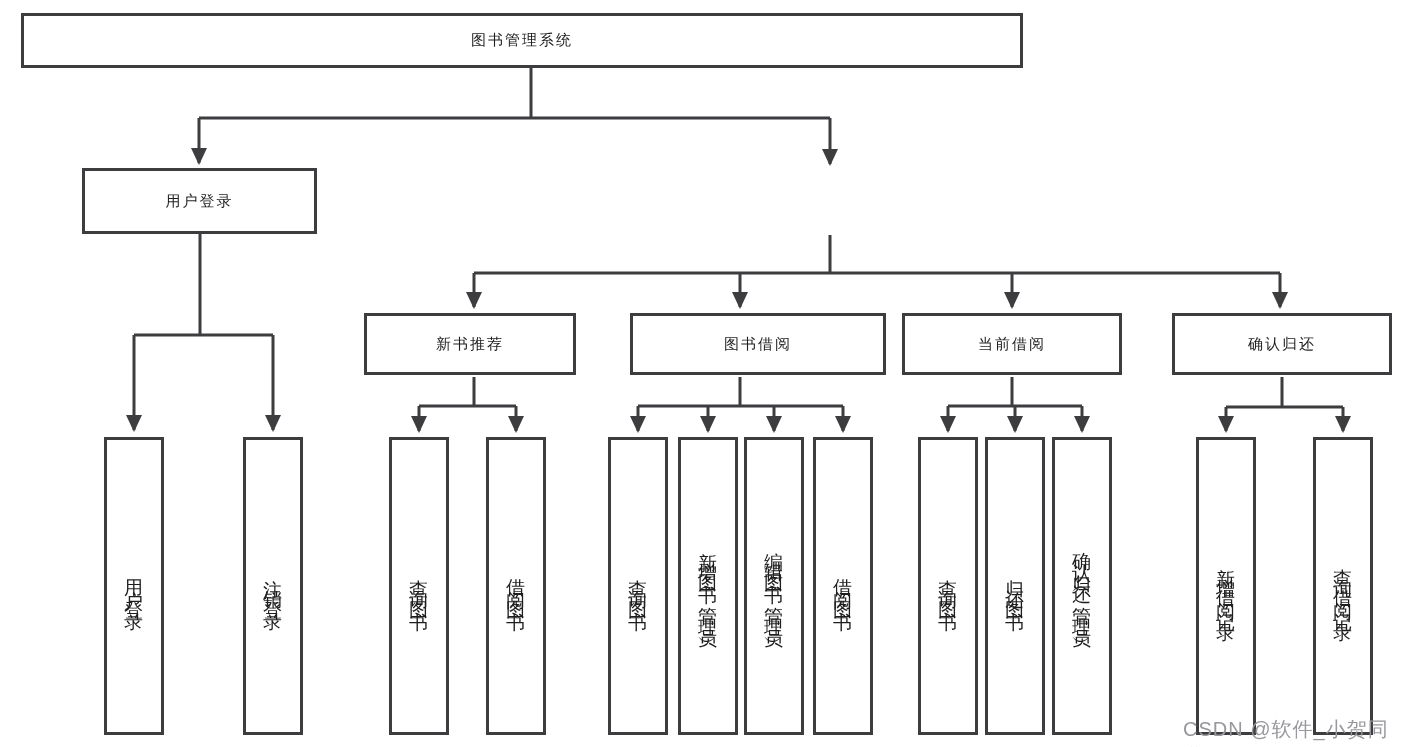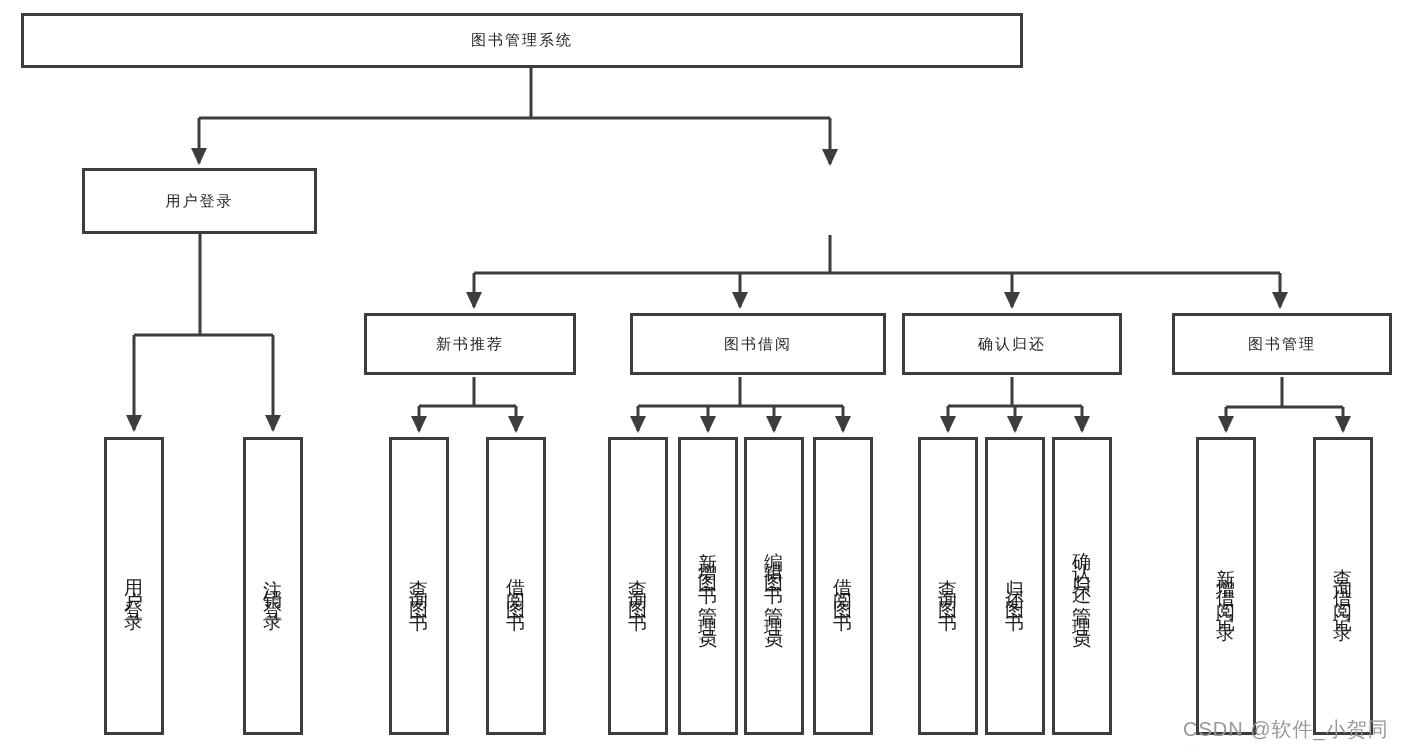--- a/index.html
+++ b/index.html
@@ -101,22 +101,22 @@
       <line class="wire" x1="1343" y1="407" x2="1343" y2="431" marker-end="url(#ah)"></line>
     </g>
   </svg>
 
   <div class="hnode" style="left:21px;top:13px;width:1002px;height:55px;">图书管理系统</div>
 
   <div class="hnode" style="left:82px;top:168px;width:235px;height:66px;">用户登录</div>
 
   <div class="hnode" style="left:364px;top:313px;width:212px;height:62px;">新书推荐</div>
   <div class="hnode" style="left:630px;top:313px;width:256px;height:62px;">图书借阅</div>
-  <div class="hnode" style="left:902px;top:313px;width:220px;height:62px;">确认归还</div>
-  <div class="hnode" style="left:1172px;top:313px;width:220px;height:62px;">图书管理</div>
+  <div class="hnode" style="left:902px;top:313px;width:220px;height:62px;">当前借阅</div>
+  <div class="hnode" style="left:1172px;top:313px;width:220px;height:62px;">确认归还</div>
 
   <div class="leaf" style="left:104px;">
     <span>用户登录</span>
   </div>
   <div class="leaf" style="left:243px;">
     <span>注销登录</span>
   </div>
 
   <div class="leaf" style="left:389px;">
     <span>查询图书</span>

